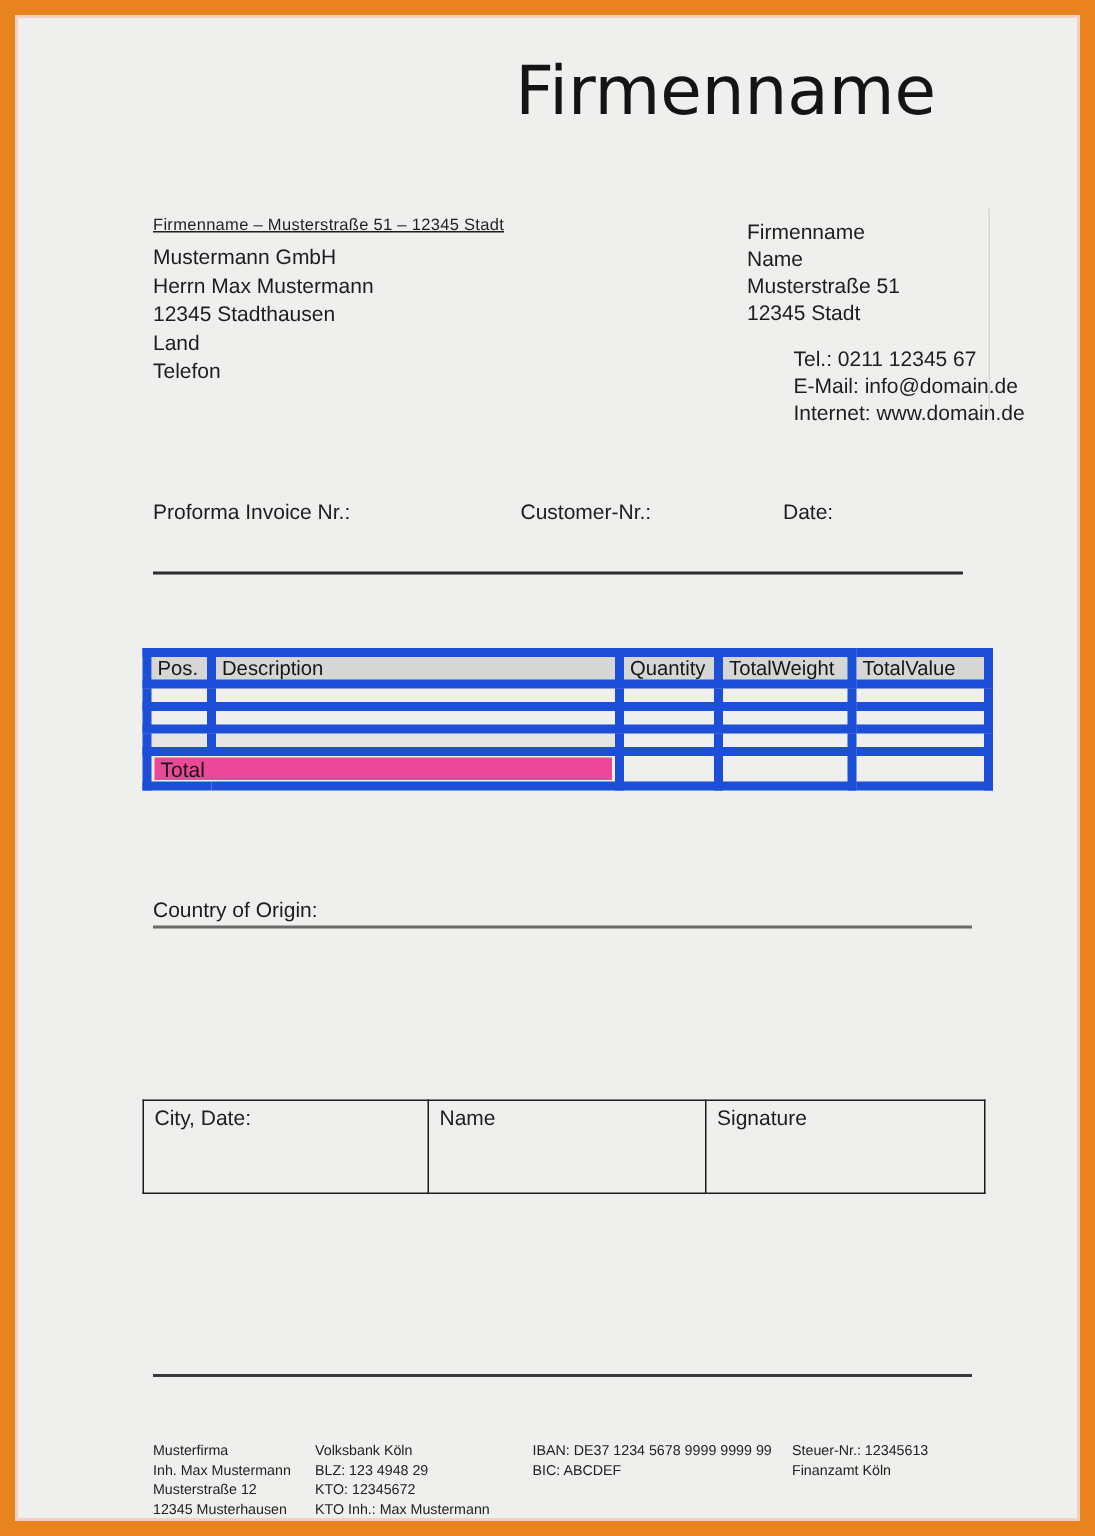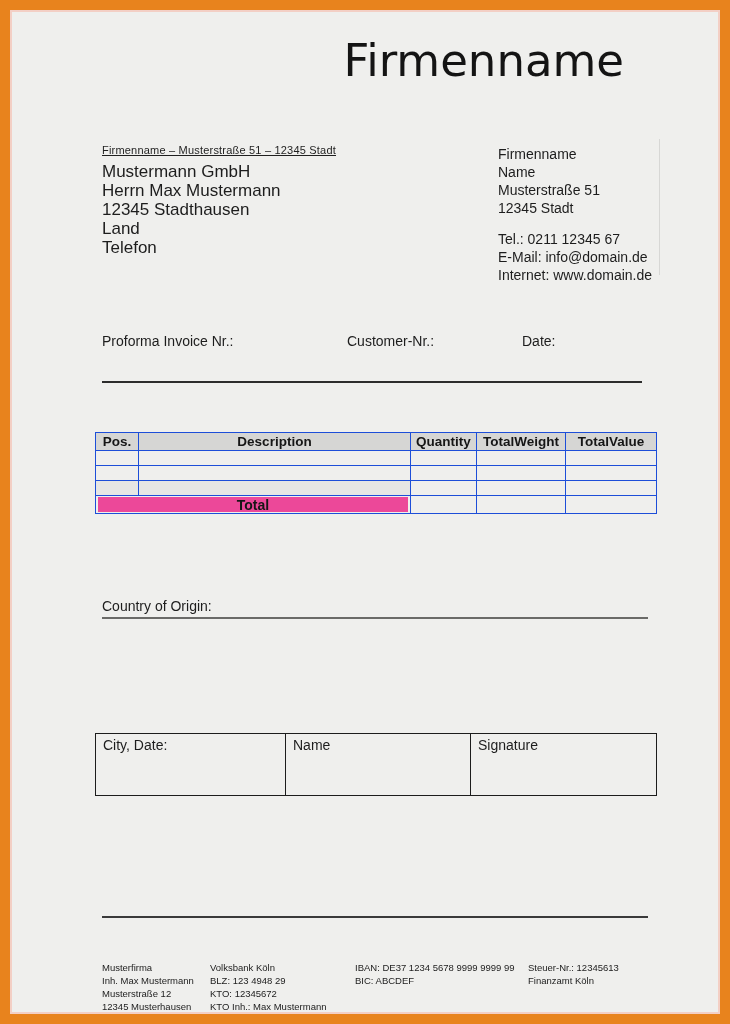--- a/index.html
+++ b/index.html
@@ -21,28 +21,28 @@
   }
 
   .sender-line {
     position:absolute; left:92px; top:134px;
     font-size:11px; color:#1f1f1f; text-decoration:underline;
     letter-spacing:0.2px;
   }
 
   .recipient {
     position:absolute; left:92px; top:152px;
-    font-size:17px; line-height:19px; color:#1d1d1d;
+    font-size:14px; line-height:19px; color:#1d1d1d;
   }
 
   .company {
     position:absolute; left:488px; top:135px;
     font-size:14px; line-height:18px; color:#1d1d1d;
   }
-  .company .contact { margin-top:13px; }
+  .company .contact { margin-top:13px;margin-left:31px; }
 
   .vline-right {
     position:absolute; left:649px; top:129px; width:1px; height:136px;
     background:#d7d7d5;
   }
 
   .invoice-heading {
     position:absolute; left:90px; top:269px;
     font-family:"DejaVu Sans", sans-serif;
     font-size:24px; font-weight:400; color:#161616;
@@ -57,22 +57,22 @@
     position:absolute; left:92px; top:371px; width:540px;
     border-top:2px solid #2c2c2c;
   }
 
   .items-table {
     position:absolute; left:85px; top:422px;
     border-collapse:collapse; table-layout:fixed; width:561px;
     font-size:13.5px; color:#161616;
   }
   .items-table td, .items-table th {
-    border:1px solid #1d4ed8; padding:0 4px; text-align:center;
-    font-weight:700; overflow:hidden; white-space:nowrap;
+    border:6px solid #1d4ed8; padding:0 4px; text-align:left;
+    font-weight:400; overflow:hidden; white-space:nowrap;
   }
   .items-table thead th { background:#d6d6d4; height:18px; }
   .items-table tbody td { height:15px; }
   .items-table .row-shaded td.shade { background:#e6e6e4; }
   .items-table .total-row td { height:18px; font-size:14px; }
   .items-table .total-cell { padding:1px 2px; }
   .items-table .total-cell .gray-band {
     background:#ec4899; padding:1px 4px; height:15px; line-height:15px;
   }
 

